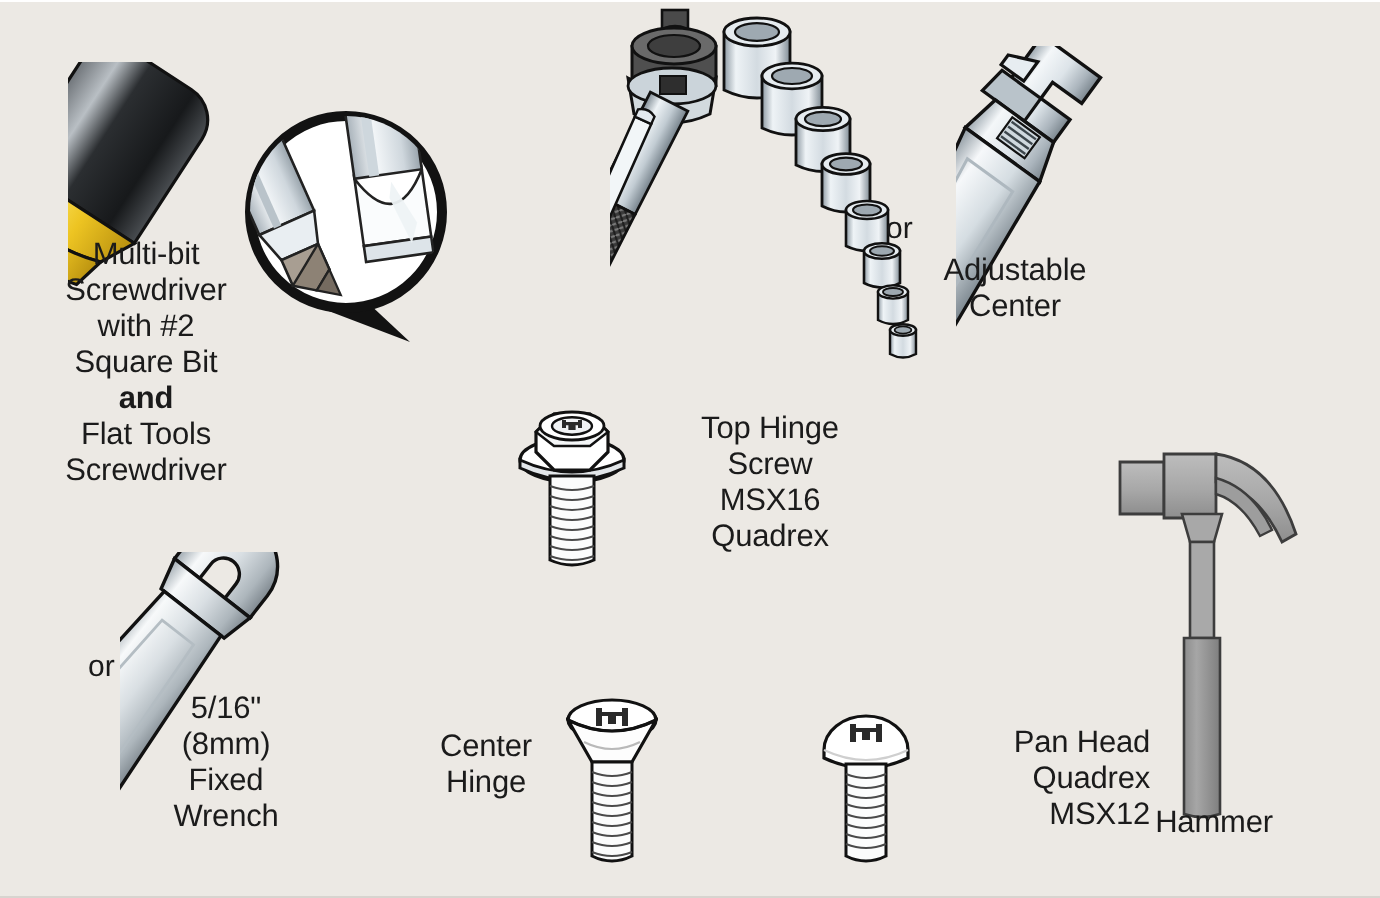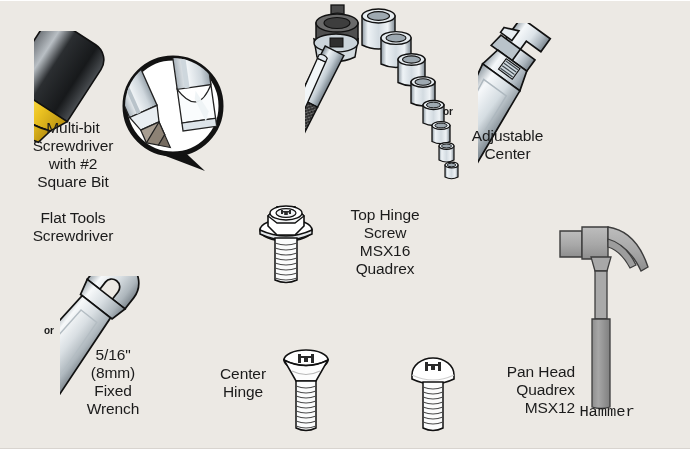--- a/index.html
+++ b/index.html
@@ -33,22 +33,22 @@
     position: absolute;
     left: 14px;
     top: 7px;
     font-size: 15.5px;
     font-weight: bold;
     letter-spacing: -0.1px;
   }
   .art { position: absolute; }
   .or-lbl {
     position: absolute;
-    font-size: 10px;
-    font-weight: bold;
+    font-size: 15px;
+    font-weight: normal;
   }
 </style>
 </head>
 <body>
 
 <div id="diagram" style="background: rgb(236, 233, 228);">
 
 
   <svg class="art" style="left:34px; top:30px;" width="200" height="155" viewBox="0 0 200 155">
     <defs>
@@ -119,20 +119,21 @@
         <line x1="76" y1="-18" x2="76" y2="36" stroke="#ced7dd" stroke-width="5"></line>
         <path d="M84,40 l10,22 l-4,10 l-8,-24 z" fill="#eef3f6" opacity="0.95"></path>
       </g>
     </g>
   </svg>
 
   <div class="lbl" style="left:8px; top:118px; width:130px;">Multi-bit
 Screwdriver
 with #2
 Square Bit</div>
+  <div class="lbl bold" style="left:8px; top:190px; width:130px;">and</div>
   <div class="lbl" style="left:8px; top:208px; width:130px;">Flat Tools
 Screwdriver</div>
 
   <svg class="art" style="left:305px; top:2px;" width="170" height="200" viewBox="0 0 170 200">
     <defs>
       <linearGradient id="gSock" x1="0" y1="0" x2="1" y2="0">
         <stop offset="0%" stop-color="#8e9aa3"></stop>
         <stop offset="18%" stop-color="#eef3f6"></stop>
         <stop offset="50%" stop-color="#d3dbe1"></stop>
         <stop offset="78%" stop-color="#eff3f6"></stop>
@@ -415,15 +416,15 @@
     <path d="M50,4 q28,4 40,40 l-7,4 q-12,-26 -33,-30 z" fill="url(#gHead)" stroke="#3d3d3d" stroke-width="1.4"></path>
     <path d="M50,16 q18,5 28,26 l-6,3 q-9,-17 -22,-21 z" fill="#9d9d9d" stroke="#3d3d3d" stroke-width="1.2"></path>
 
     <path d="M33,34 h20 l-4,14 h-12 z" fill="#a8a8a8" stroke="#3d3d3d" stroke-width="1.3"></path>
 
     <path d="M37,48 h12 v48 h-12 z" fill="#a9a9a9" stroke="#3d3d3d" stroke-width="1.3"></path>
 
     <path d="M34,96 h18 v88 q-9,3 -18,0 z" fill="url(#gGrip)" stroke="#3d3d3d" stroke-width="1.3"></path>
   </svg>
 
-  <div class="lbl" style="left:552px; top:402px; width:110px;font-family:Liberation Mono, monospace;">Hammer</div>
+  <div class="lbl" style="left:552px; top:402px; width:110px;">Hammer</div>
 
 </div>
 
 </body></html>

